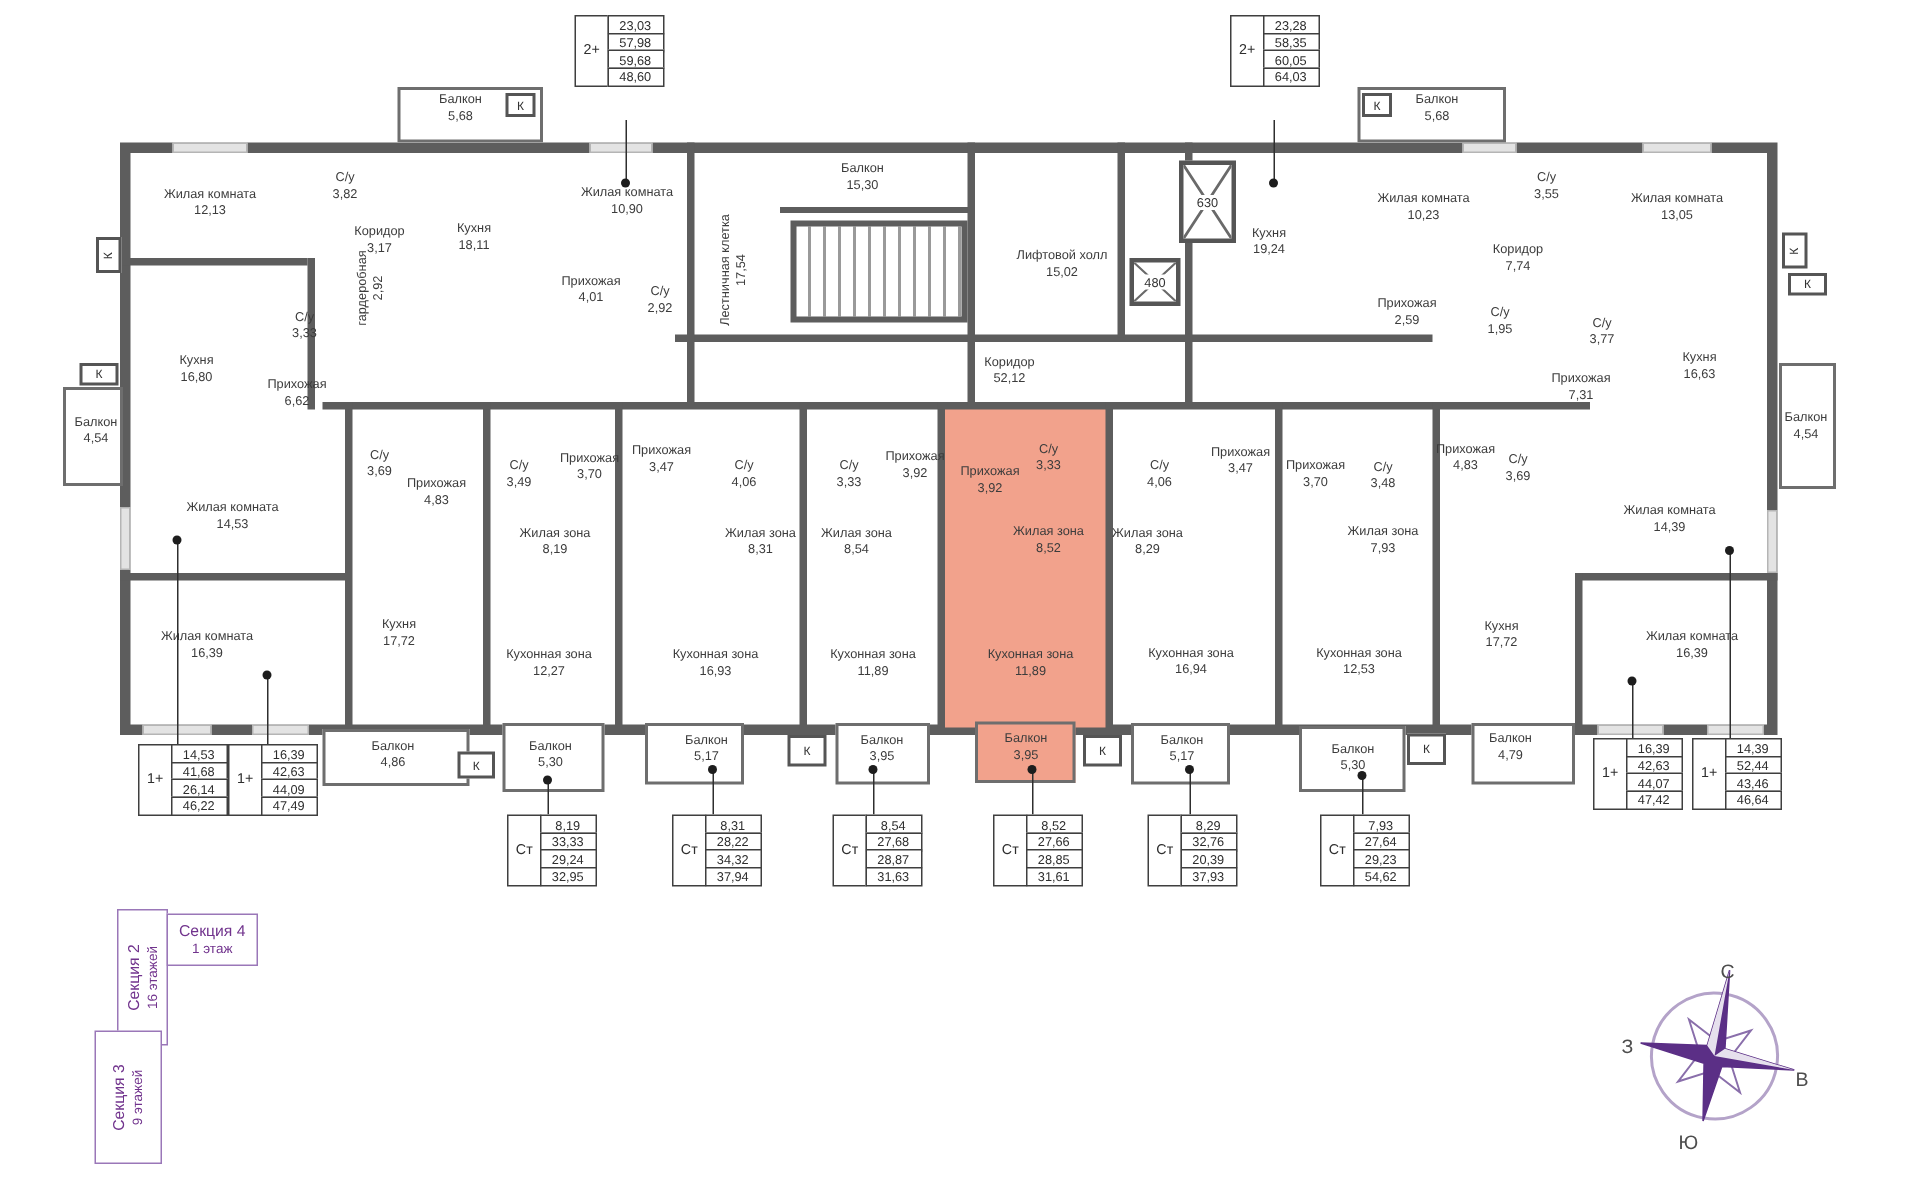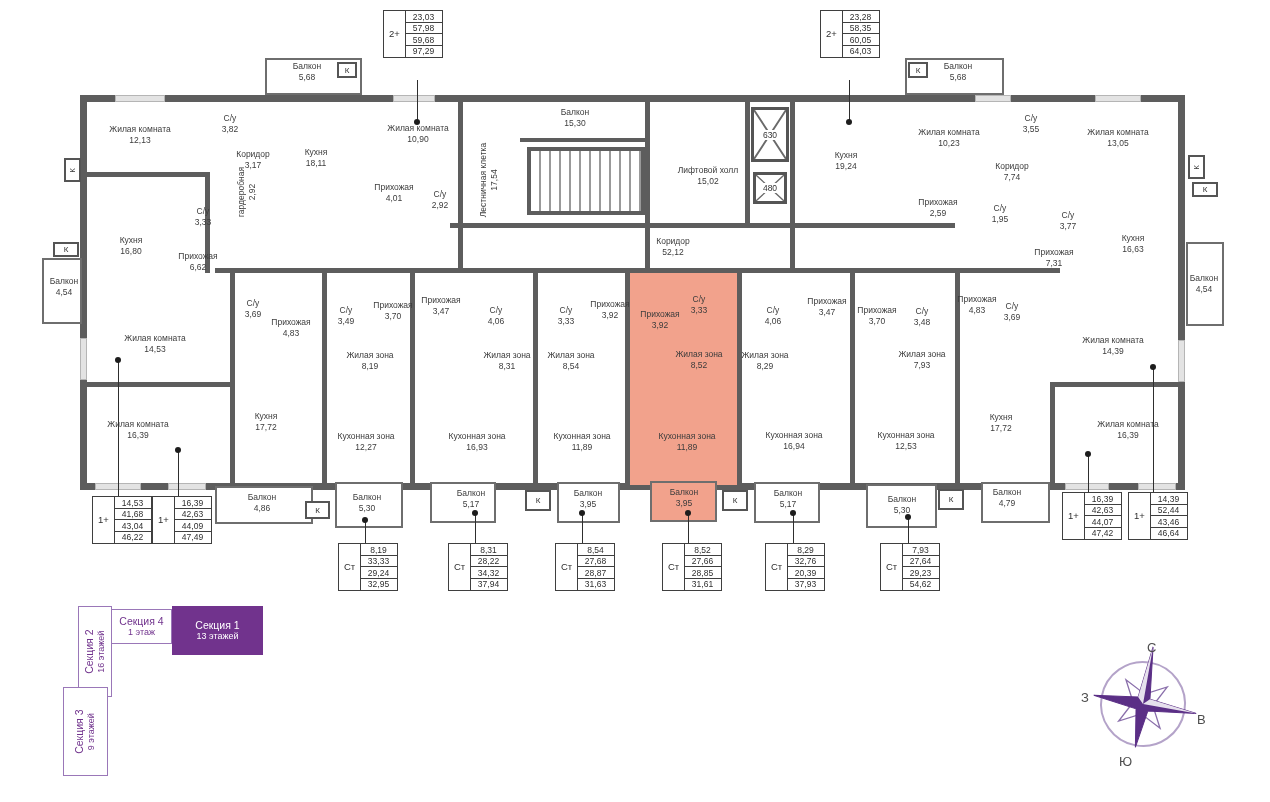--- a/index.html
+++ b/index.html
@@ -123,21 +123,21 @@
   <div class="kbox" style="left:525px;top:490px;width:26px;height:21px;">
       <span>К</span>
     </div>
   <div class="kbox" style="left:722px;top:490px;width:26px;height:21px;">
       <span>К</span>
     </div>
   <div class="kbox" style="left:938px;top:489px;width:26px;height:21px;">
       <span>К</span>
     </div>
 
-  <div class="elev" style="left:751px;top:107px;width:38px;height:55px;">
+  <div class="elev" style="left:786px;top:107px;width:38px;height:55px;">
     <svg viewBox="0 0 10 10" preserveAspectRatio="none">
         <path d="M0 0 L10 10 M10 0 L0 10" stroke="#6a6a6a" stroke-width="0.5" fill="none"></path>
       </svg>
     <span class="num">630</span>
   </div>
   <div class="elev" style="left:753px;top:172px;width:34px;height:32px;">
     <svg viewBox="0 0 10 10" preserveAspectRatio="none">
         <path d="M0 0 L10 10 M10 0 L0 10" stroke="#6a6a6a" stroke-width="0.5" fill="none"></path>
       </svg>
     <span class="num">480</span>
@@ -455,38 +455,38 @@
     <div class="dot" style="left:1088px;top:454px;"></div>
   <div class="leader" style="left:1153px;top:367px;height:126px;"></div>
     <div class="dot" style="left:1153px;top:367px;"></div>
 
   <div class="card" style="left:383px;top:10px;">
       <div class="ct">2+</div>
       <div class="cvs">
         <div class="cv">23,03</div>
         <div class="cv">57,98</div>
         <div class="cv">59,68</div>
-        <div class="cv">97,29</div>
+        <div class="cv">48,60</div>
       </div>
     </div>
   <div class="card" style="left:820px;top:10px;">
       <div class="ct">2+</div>
       <div class="cvs">
         <div class="cv">23,28</div>
         <div class="cv">58,35</div>
         <div class="cv">60,05</div>
         <div class="cv">64,03</div>
       </div>
     </div>
   <div class="card" style="left:92px;top:496px;">
       <div class="ct">1+</div>
       <div class="cvs">
         <div class="cv">14,53</div>
         <div class="cv">41,68</div>
-        <div class="cv">43,04</div>
+        <div class="cv">26,14</div>
         <div class="cv">46,22</div>
       </div>
     </div>
   <div class="card" style="left:152px;top:496px;">
       <div class="ct">1+</div>
       <div class="cvs">
         <div class="cv">16,39</div>
         <div class="cv">42,63</div>
         <div class="cv">44,09</div>
         <div class="cv">47,49</div>
@@ -563,23 +563,20 @@
         <div class="cv">43,46</div>
         <div class="cv">46,64</div>
       </div>
     </div>
 
   <div class="sp-shape sp-vert" style="left:78px;top:606px;width:34px;height:91px;">
       <div class="inner"><span class="big">Секция 2</span><span>16 этажей</span></div>
     </div>
   <div class="sp-shape" style="left:111px;top:609px;width:61px;height:35px;">
       <div><span class="big">Секция 4</span><span>1 этаж</span></div>
-    </div>
-  <div class="sp-shape sp-filled" style="left:172px;top:606px;width:91px;height:49px;">
-      <div><span class="big">Секция 1</span><span>13 этажей</span></div>
     </div>
   <div class="sp-shape sp-vert" style="left:63px;top:687px;width:45px;height:89px;">
       <div class="inner"><span class="big">Секция 3</span><span>9 этажей</span></div>
     </div>
 
   <svg class="compass" width="150" height="150" viewBox="0 0 150 150">
     <g transform="rotate(10 68 72)">
       <circle cx="68" cy="72" r="42" fill="none" stroke="#b4a3c9" stroke-width="2"></circle>
       <polygon points="89,51 78,72 89,93 68,82 47,93 58,72 47,51 68,62" fill="#fff" stroke="#8a6fab" stroke-width="1.3"></polygon>
       <polygon points="68,14 74,66 122,72 74,78 68,116 62,78 18,72 62,66" fill="#5b2f86" stroke="#5b2f86" stroke-width="1"></polygon>

